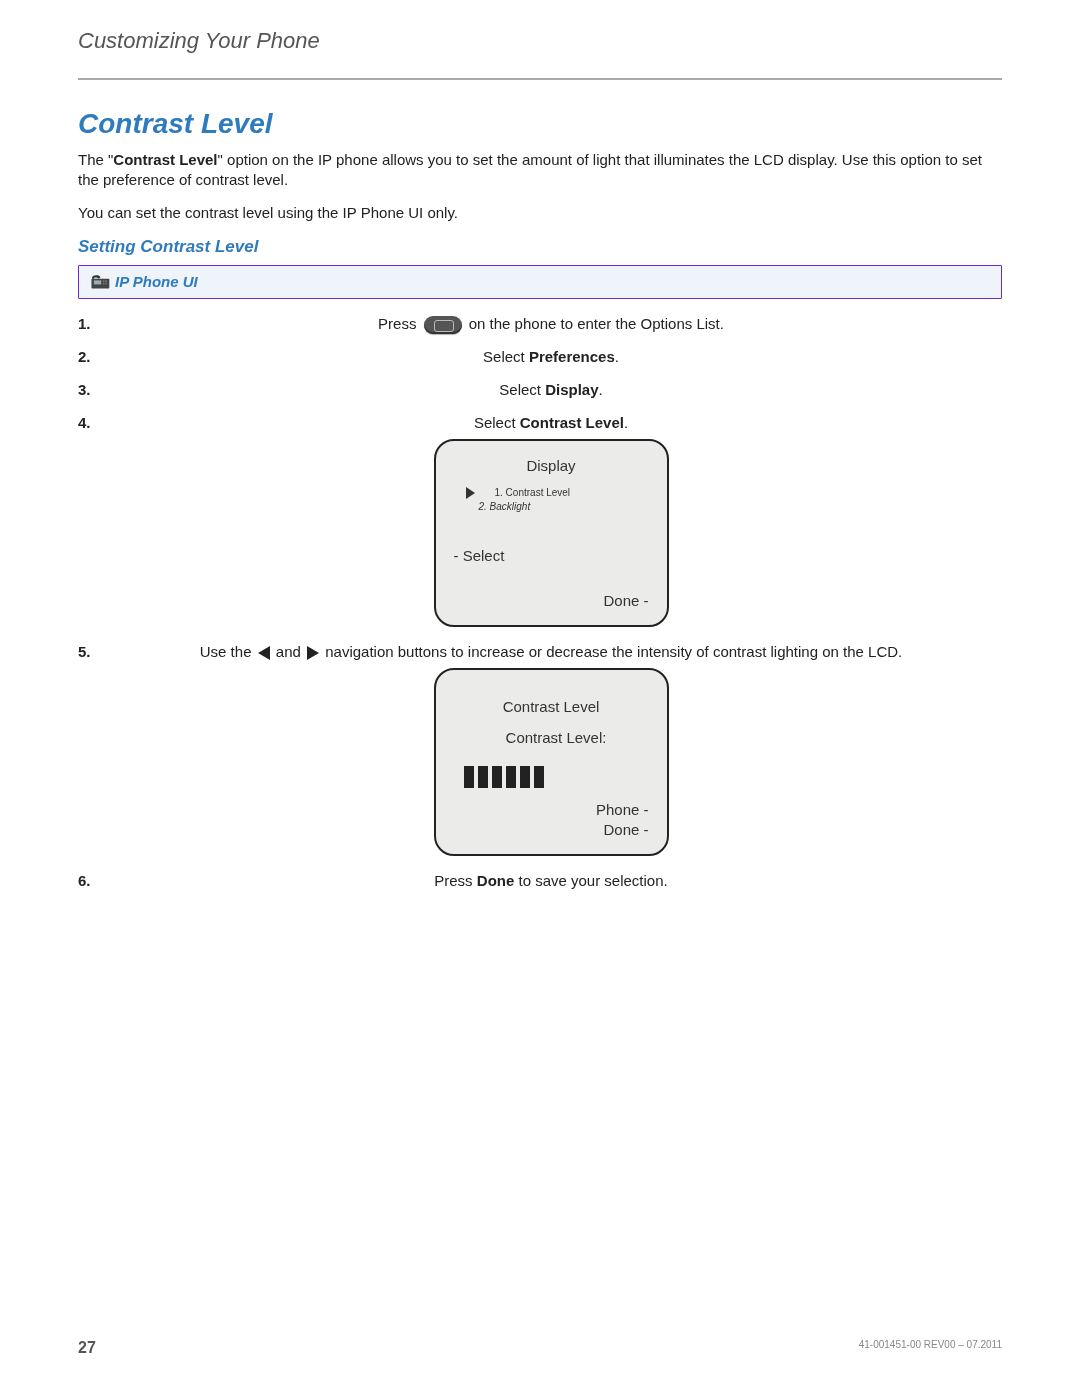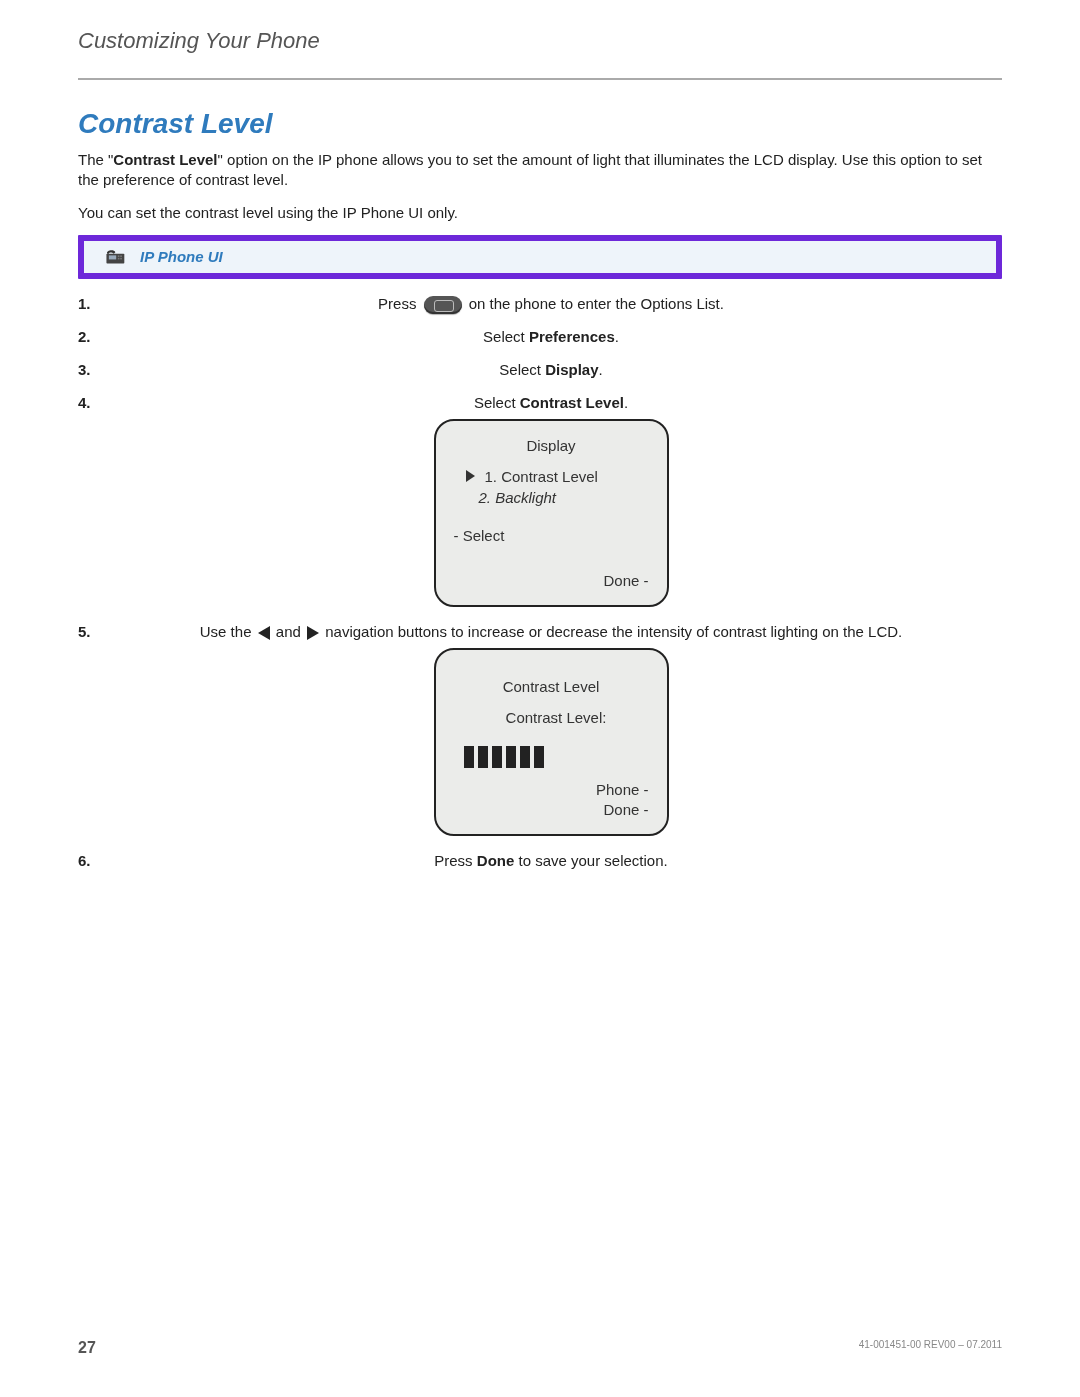--- a/index.html
+++ b/index.html
@@ -43,26 +43,25 @@
     line-height: 1.35;
   }
   h2.subsection {
     color: #2f7bbd;
     font-style: italic;
     font-weight: 700;
     font-size: 17px;
     margin: 14px 0 8px 0;
   }
   .ui-banner {
-    border: 6px solid #6d28d9;
+    border: 1px solid #6d28d9;
     background: #eef4fa;
-    padding: 6px 20px;
+    padding: 6px 10px;
     display: flex;
     align-items: center;
-    gap: 10px;
     border-radius: 1px;
   }
   .phone-icon {
     width: 26px;
     height: 20px;
     flex: 0 0 auto;
   }
   .ui-banner-label {
     color: #2f7bbd;
     font-style: italic;
@@ -143,21 +142,21 @@
     background: #ebecea;
     margin: 6px auto 14px auto;
     padding: 14px 18px;
     box-sizing: border-box;
     font-size: 15px;
     color: #333;
     position: relative;
   }
   .lcd-title { margin-bottom: 10px; }
   .lcd-list { margin: 0 0 0 12px; }
-  .lcd-list-row { display:flex; align-items:center; gap:8px; font-size:15px; }
+  .lcd-list-row { display:flex; align-items:center; gap:18px; font-size:10px; }
   .cursor-tri {
     width:0;height:0;
     border-top:6px solid transparent;
     border-bottom:6px solid transparent;
     border-left:9px solid #333;
     margin-right:2px;
   }
   .lcd-select { position:absolute; left:18px; top:104px; }
   .lcd-done-1 { position:absolute; right:18px; bottom:14px; }
   .lcd2 {
@@ -199,20 +198,21 @@
   <div class="chapter-title">Customizing Your Phone</div>
   <div class="rule"></div>
 
   <h1 class="section">Contrast Level</h1>
 
   <p class="body">
     <span>The "</span><span class="bold">Contrast Level</span><span>" option on the IP phone allows you to set the amount of light that illuminates the LCD display. Use this option to set the preference of contrast level.</span>
   </p>
   <p class="body">You can set the contrast level using the IP Phone UI only.</p>
 
+  <h2 class="subsection">Setting Contrast Level</h2>
 
   <div class="ui-banner">
     <svg class="phone-icon" viewBox="0 0 32 24">
       <rect x="3" y="8" width="22" height="12" rx="1" fill="#444"></rect>
       <rect x="6" y="10" width="9" height="5" fill="#9ab"></rect>
       <rect x="17" y="10" width="2" height="2" fill="#777"></rect>
       <rect x="20" y="10" width="2" height="2" fill="#777"></rect>
       <rect x="17" y="13" width="2" height="2" fill="#777"></rect>
       <rect x="20" y="13" width="2" height="2" fill="#777"></rect>
       <path d="M4 8 C2 4, 12 2, 14 6 L12 8 C10 6, 6 6, 6 8 Z" fill="#333"></path>

